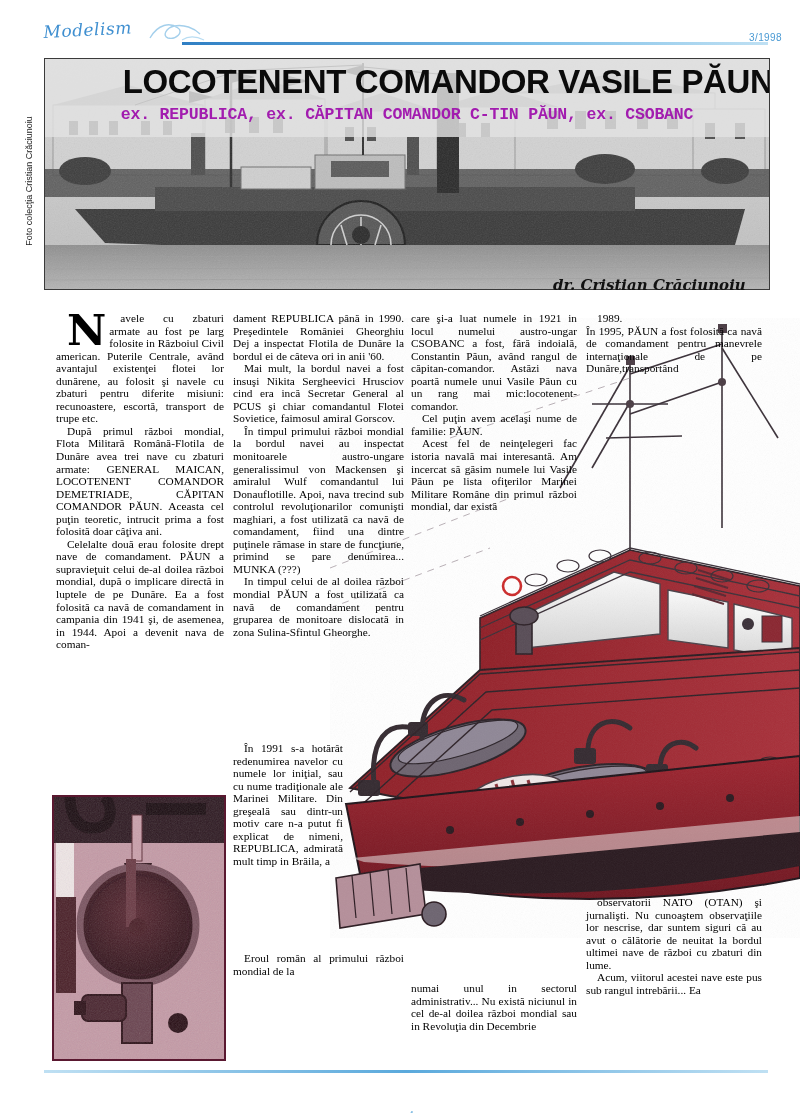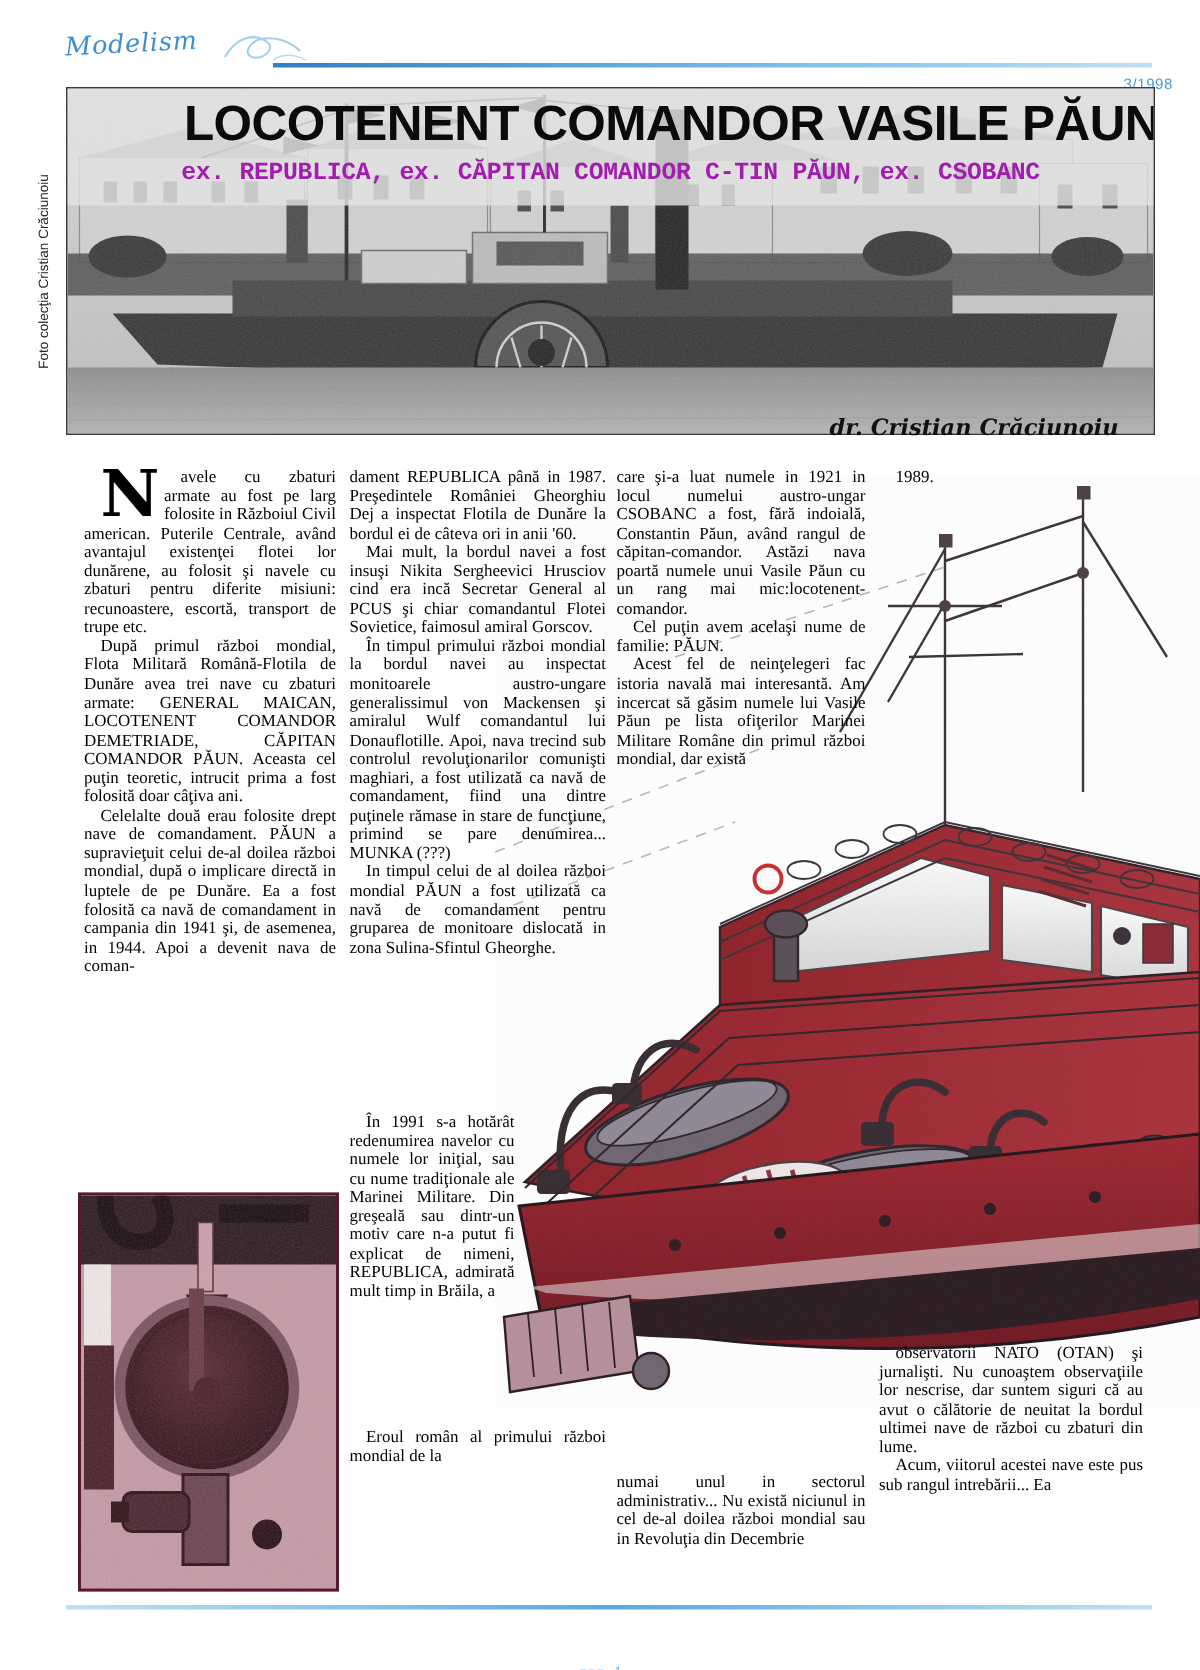--- a/index.html
+++ b/index.html
@@ -8,21 +8,21 @@
 
   
   #masthead{position:absolute;left:0;top:22px;width:800px;height:34px;}
   #masthead-logo{position:absolute;left:44px;top:0px;font-family:"DejaVu Serif",serif;
      font-style:italic;font-size:17px;color:#3f8fd0;letter-spacing:.5px;
      transform:rotate(-3deg);transform-origin:left bottom;}
   #masthead-scribble{position:absolute;left:148px;top:-2px;width:60px;height:24px;opacity:.55;}
   #masthead-rule{position:absolute;left:182px;top:20px;width:586px;height:3px;
      background:linear-gradient(90deg,#2f7fc4,#7fc0e8 60%,#bfe0f3);}
   #masthead-issue{position:absolute;right:18px;top:10px;font-family:"Liberation Sans",sans-serif;
-     font-size:10px;color:#4a9ad4;letter-spacing:.4px;margin-top:19px;}
+     font-size:10px;color:#4a9ad4;letter-spacing:.4px;}
 
   
   #titlebox{position:absolute;left:44px;top:58px;width:724px;height:230px;
      border:1px solid #3a3a3a;background:#cfcfcf;overflow:hidden;}
   #photo-top{position:absolute;left:0;top:0;width:100%;height:100%;}
   #title-veil{position:absolute;left:0;top:0;width:100%;height:78px;
      background:rgba(226,226,226,.82);}
   #title-main{position:absolute;left:0;top:4px;width:100%;text-align:center;
      font-family:"Liberation Sans",sans-serif;font-weight:bold;font-size:33px;
      letter-spacing:-.4px;color:#0b0b0b;white-space:nowrap;padding-left:41px;}
@@ -386,21 +386,21 @@
   </svg>
 </div>
 
 <div class="col" id="col1">
   <p><span class="dropcap">N</span><span>avele cu zbaturi armate au fost pe larg folosite in Războiul Civil american. Puterile Centrale, având avantajul existenţei flotei lor dunărene, au folosit şi navele cu zbaturi pentru diferite misiuni: recunoastere, escortă, transport de trupe etc.</span></p>
   <p>După primul război mondial, Flota Militară Română-Flotila de Dunăre avea trei nave cu zbaturi armate: GENERAL MAICAN, LOCOTENENT COMANDOR DEMETRIADE, CĂPITAN COMANDOR PĂUN. Aceasta cel puţin teoretic, intrucit prima a fost folosită doar câţiva ani.</p>
   <p>Celelalte două erau folosite drept nave de comandament. PĂUN a supravieţuit celui de-al doilea război mondial, după o implicare directă in luptele de pe Dunăre. Ea a fost folosită ca navă de comandament in campania din 1941 şi, de asemenea, in 1944. Apoi a devenit nava de coman-</p>
 </div>
 
 <div class="col" id="col2a">
-  <p style="text-indent:0">dament REPUBLICA până in 1987. Preşedintele României Gheorghiu Dej a inspectat Flotila de Dunăre la bordul ei de câteva ori in anii '60.</p>
+  <p style="text-indent:0">dament REPUBLICA până in 1990. Preşedintele României Gheorghiu Dej a inspectat Flotila de Dunăre la bordul ei de câteva ori in anii '60.</p>
   <p>Mai mult, la bordul navei a fost insuşi Nikita Sergheevici Hrusciov cind era incă Secretar General al PCUS şi chiar comandantul Flotei Sovietice, faimosul amiral Gorscov.</p>
   <p>În timpul primului război mondial la bordul navei au inspectat monitoarele austro-ungare generalissimul von Mackensen şi amiralul Wulf comandantul lui Donauflotille. Apoi, nava trecind sub controlul revoluţionarilor comunişti maghiari, a fost utilizată ca navă de comandament, fiind una dintre puţinele rămase in stare de funcţiune, primind se pare denumirea... MUNKA (???)</p>
   <p>In timpul celui de al doilea război mondial PĂUN a fost utilizată ca navă de comandament pentru gruparea de monitoare dislocată in zona Sulina-Sfintul Gheorghe.</p>
 </div>
 
 <div class="col" id="col2b">
   <p>În 1991 s-a hotărât redenumirea navelor cu numele lor iniţial, sau cu nume tradiţionale ale Marinei Militare. Din greşeală sau dintr-un motiv care n-a putut fi explicat de nimeni, REPUBLICA, admirată mult timp in Brăila, a</p>
 </div>
 
 <div class="col" id="col2c">
@@ -408,20 +408,21 @@
 </div>
 
 <div class="col" id="col3">
   <p style="text-indent:0">care şi-a luat numele in 1921 in locul numelui austro-ungar CSOBANC a fost, fără indoială, Constantin Păun, având rangul de căpitan-comandor. Astăzi nava poartă numele unui Vasile Păun cu un rang mai mic:locotenent-comandor.</p>
   <p>Cel puţin avem acelaşi nume de familie: PĂUN.</p>
   <p>Acest fel de neinţelegeri fac istoria navală mai interesantă. Am incercat să găsim numele lui Vasile Păun pe lista ofiţerilor Marinei Militare Române din primul război mondial, dar există</p>
 </div>
 
 <div class="col" id="col4">
   <p style="text-indent:11px">1989.</p>
+  <p style="text-indent:0">În 1995, PĂUN a fost folosită ca navă de comandament pentru manevrele internaţionale de pe Dunăre,transportând</p>
 </div>
 
 <div class="col" id="col-mid-bottom">
   <p style="text-indent:0">numai unul in sectorul administrativ... Nu există niciunul in cel de-al doilea război mondial sau in Revoluţia din Decembrie</p>
 </div>
 
 <div class="col" id="col-right-bottom">
   <p style="text-indent:11px">observatorii NATO (OTAN) şi jurnalişti. Nu cunoaştem observaţiile lor nescrise, dar suntem siguri că au avut o călătorie de neuitat la bordul ultimei nave de război cu zbaturi din lume.</p>
   <p>Acum, viitorul acestei nave este pus sub rangul intrebării... Ea</p>
 </div>

